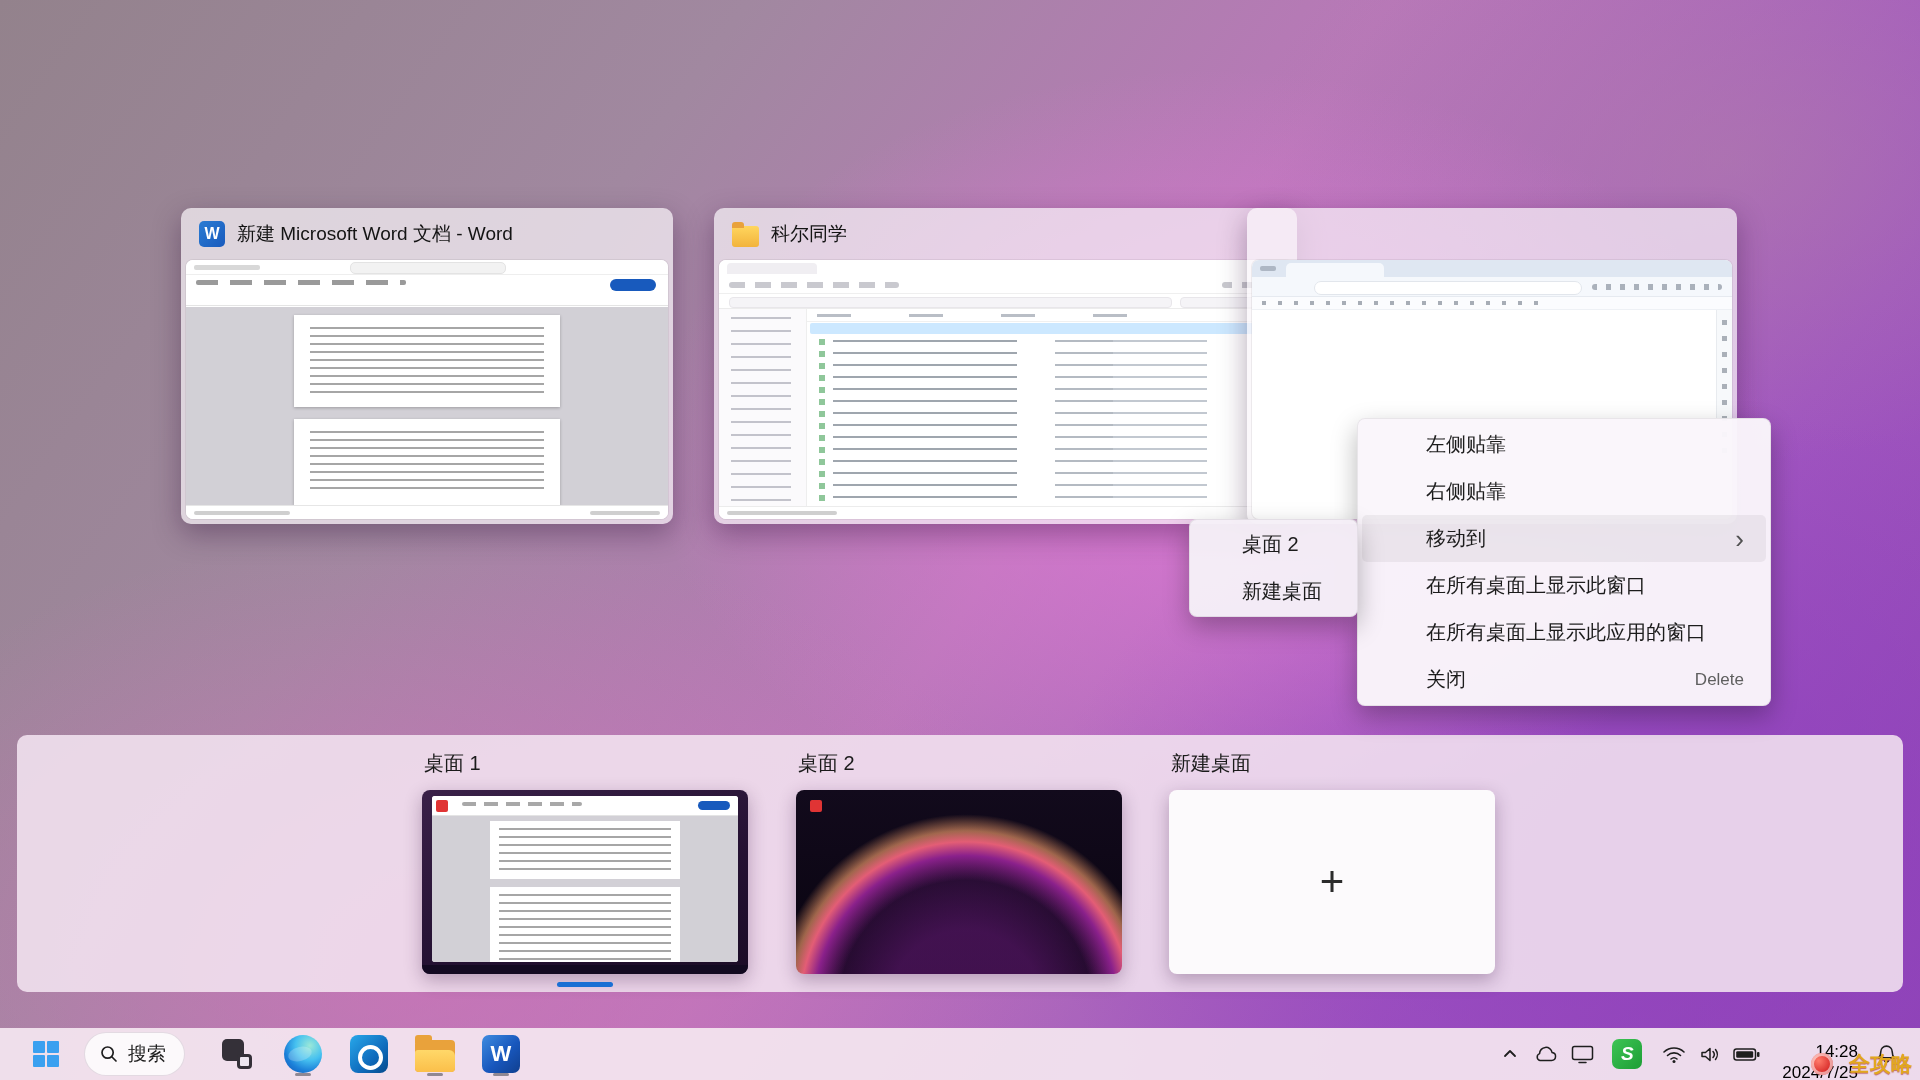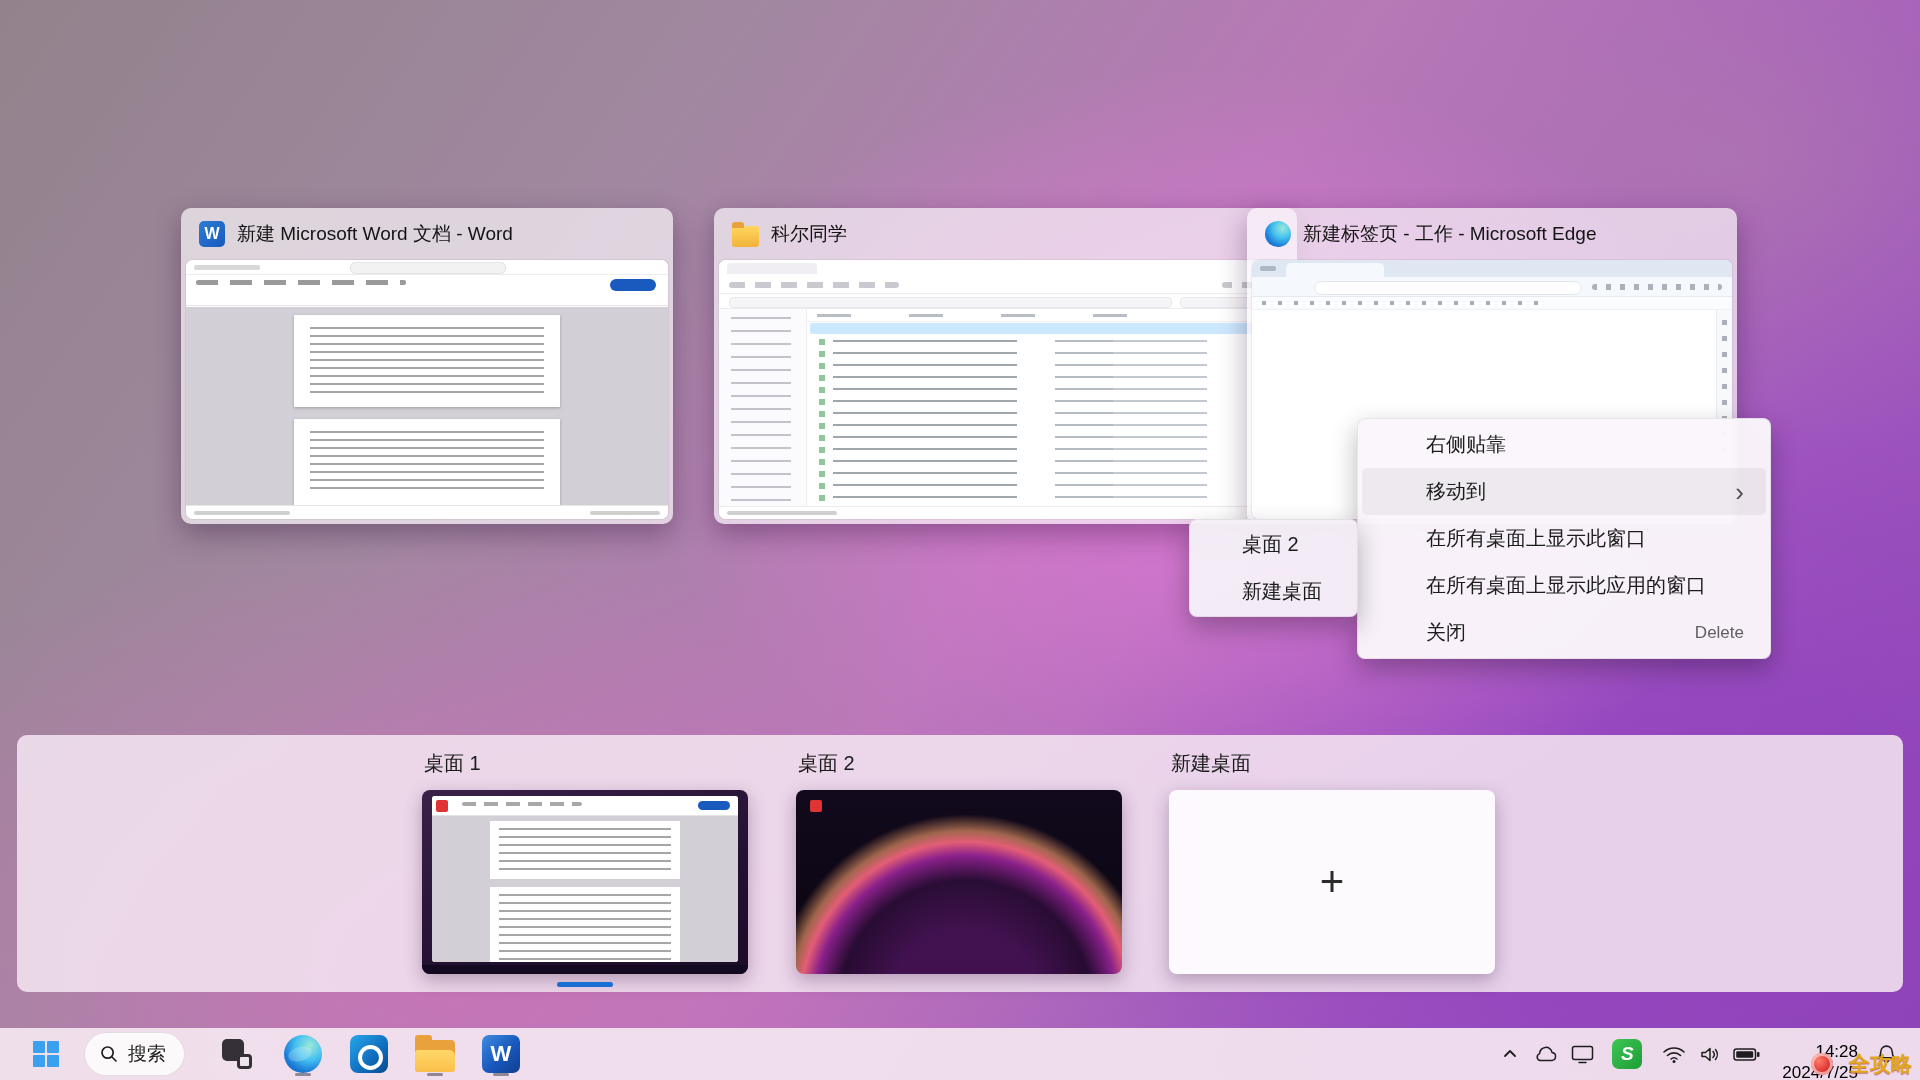--- a/index.html
+++ b/index.html
@@ -225,33 +225,32 @@
           <div class="ex-cols"></div>
           <div class="ex-sel"></div>
           <div class="ex-rows"></div>
         </div>
       </div>
       <div class="ex-status"></div>
     </div>
   </div>
 
   <div class="win-card card-edge">
-    <div class="win-head">
-      <span class="ic-edge"></span>
-      <span class="win-title">新建标签页 - 工作 - Microsoft Edge</span>
-    </div>
     <div class="win-thumb">
       <div class="ed-tabs"></div>
       <div class="ed-tool"></div>
       <div class="ed-book"></div>
       <div class="ed-side"></div>
     </div>
   </div>
 
   <div class="ctx-menu">
+    <div class="ctx-item">
+      <span>左侧贴靠</span>
+    </div>
     <div class="ctx-item">
       <span>右侧贴靠</span>
     </div>
     <div class="ctx-item active">
       <span>移动到</span>
       <span class="chev">›</span>
     </div>
     <div class="ctx-item">
       <span>在所有桌面上显示此窗口</span>
     </div>

